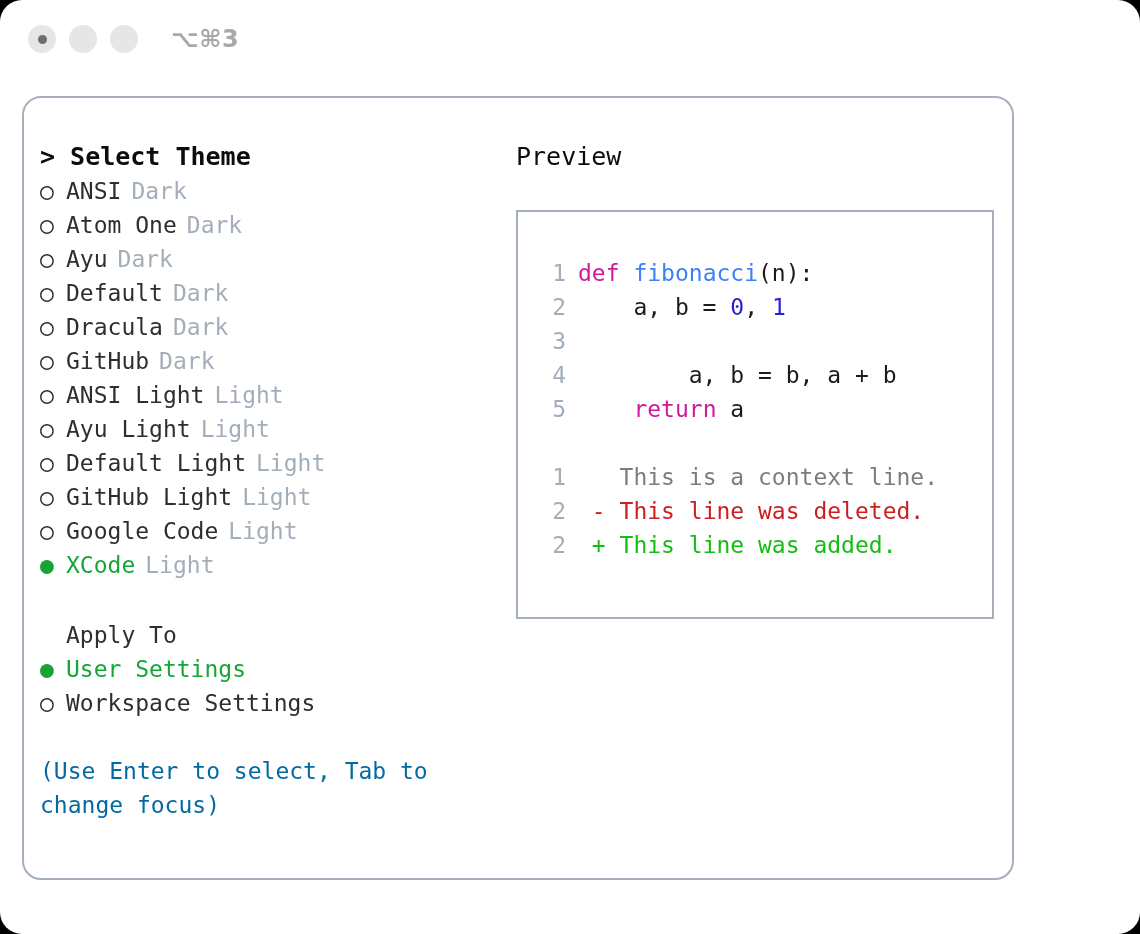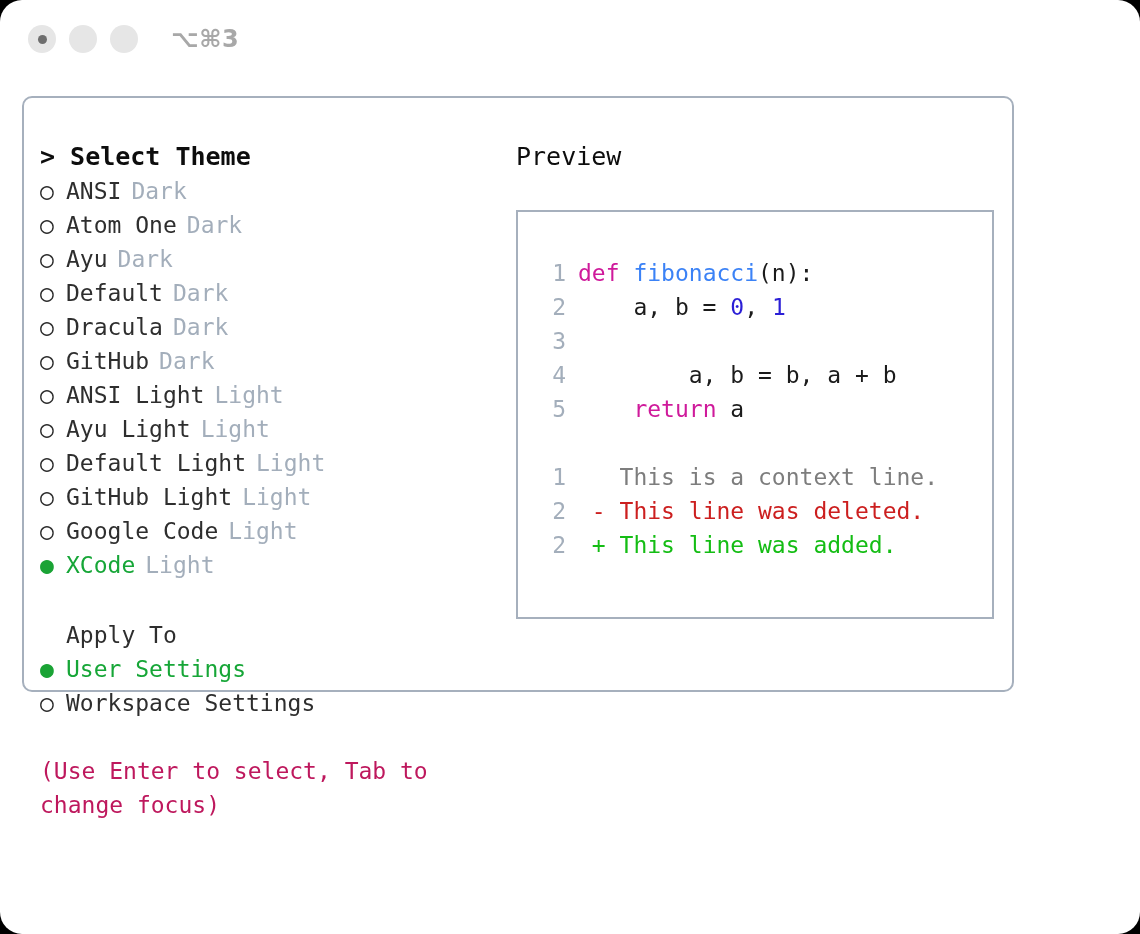--- a/index.html
+++ b/index.html
@@ -44,23 +44,23 @@
     font-size: 24px;
     font-weight: 700;
     letter-spacing: 0.5px;
     font-family: "DejaVu Sans", "Liberation Sans", sans-serif;
   }
 
   
   .panel {
     position: absolute;
     left: 22px; top: 96px;
-    width: 992px; height: 596px;
+    width: 992px; height: 784px;
     border: 2px solid #a6b0bd;
-    border-radius: 10px;
+    border-radius: 19px;
     background: #ffffff;
   }
 
   .panel-inner {
     position: relative;
     width: 100%; height: 100%;
     padding: 42px 0 0 16px;
   }
 
   
@@ -101,21 +101,21 @@
     font-size: 23px;
     line-height: 34px;
     color: #2e2e2e;
     padding-left: 26px;
     white-space: pre;
   }
   .hint {
     margin-top: 34px;
     font-size: 23px;
     line-height: 34px;
-    color: #be185d;
+    color: #0369a1;
     width: 420px;
   }
 
   
   .preview-title {
     font-size: 25px;
     font-weight: 400;
     color: #0d0d0d;
     line-height: 34px;
     margin-left: 6px;

